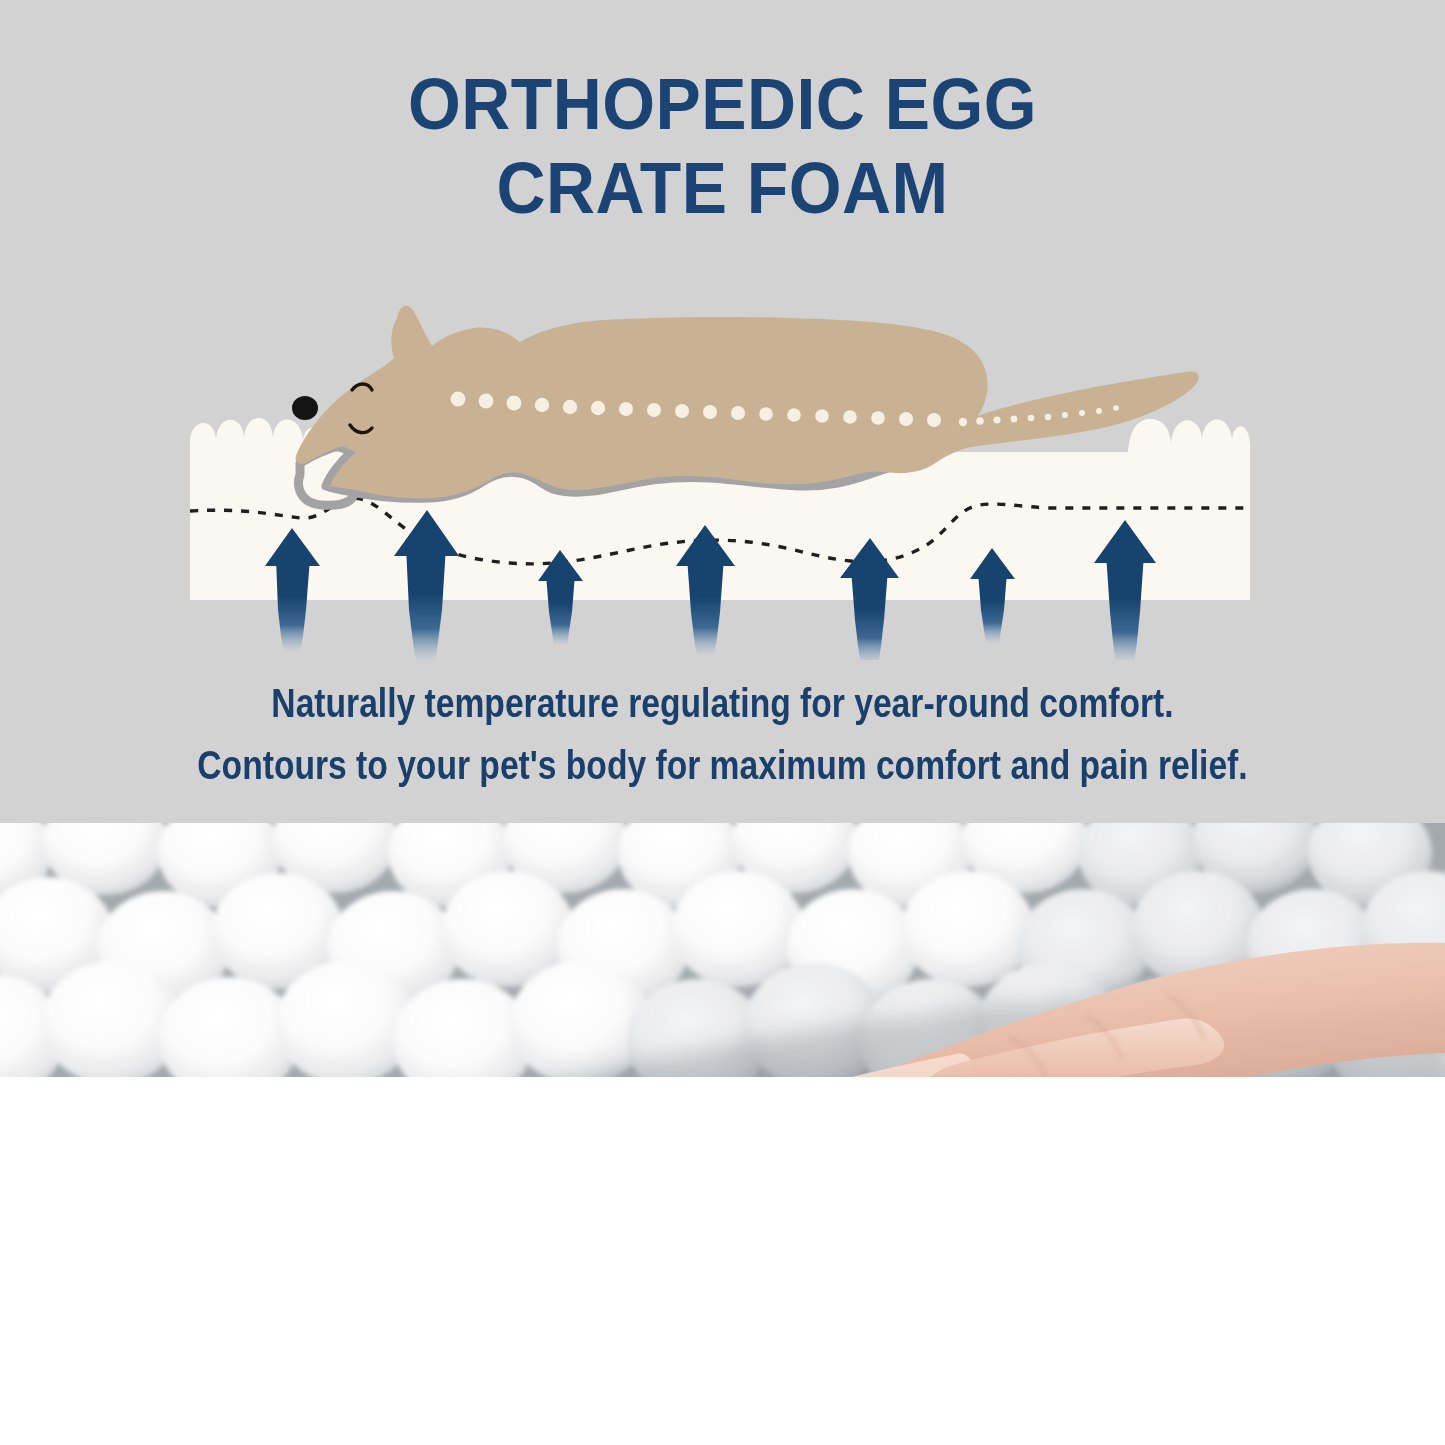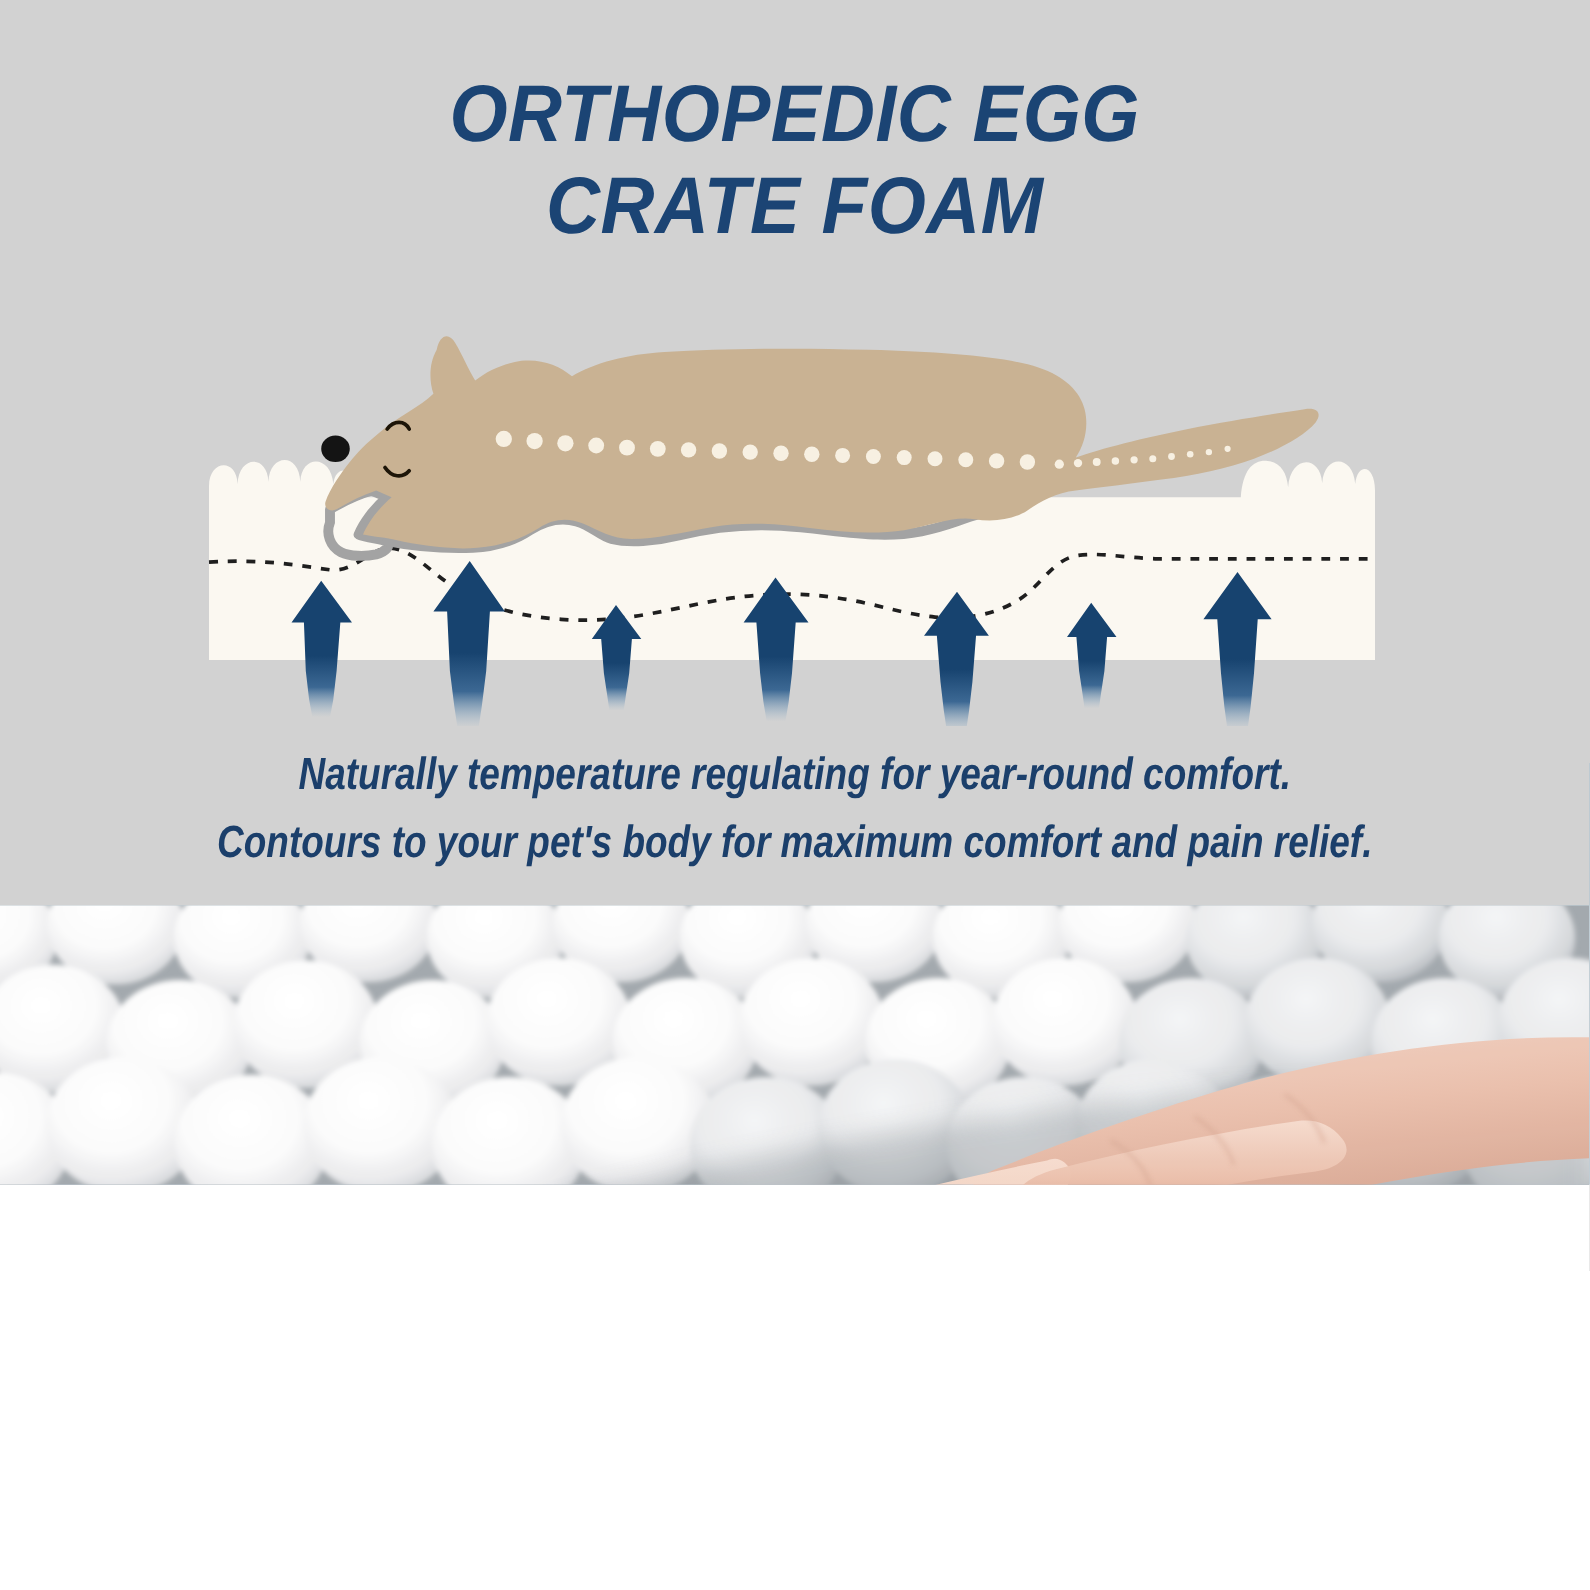--- a/index.html
+++ b/index.html
@@ -6,21 +6,20 @@
   body{
     font-family:"Liberation Sans", sans-serif;
     -webkit-font-smoothing:antialiased;
   }
   #page{
     position:relative;
     width:1445px;
     height:1077px;
     overflow:hidden;
     background:#0c4a6e;
-    font-style:italic;
   }
 
   
   #top-panel{
     position:absolute;
     left:0; top:0;
     width:1445px;
     height:823px;
     background:#d2d2d2;
   }

